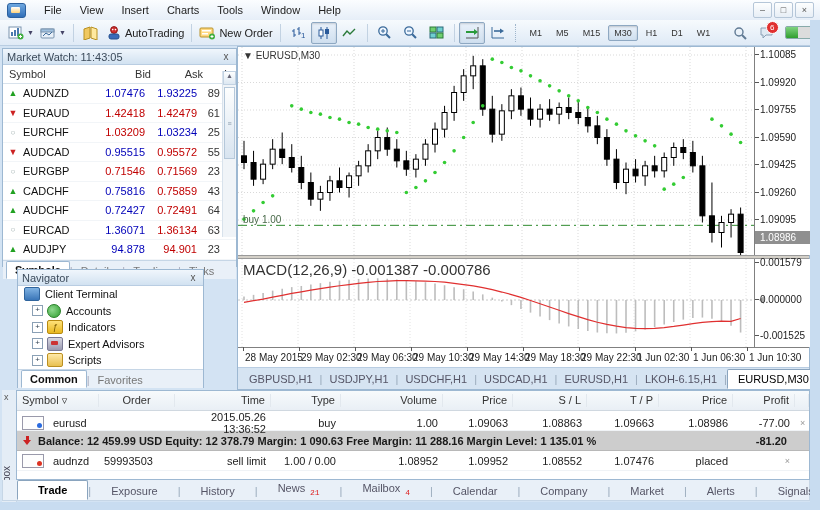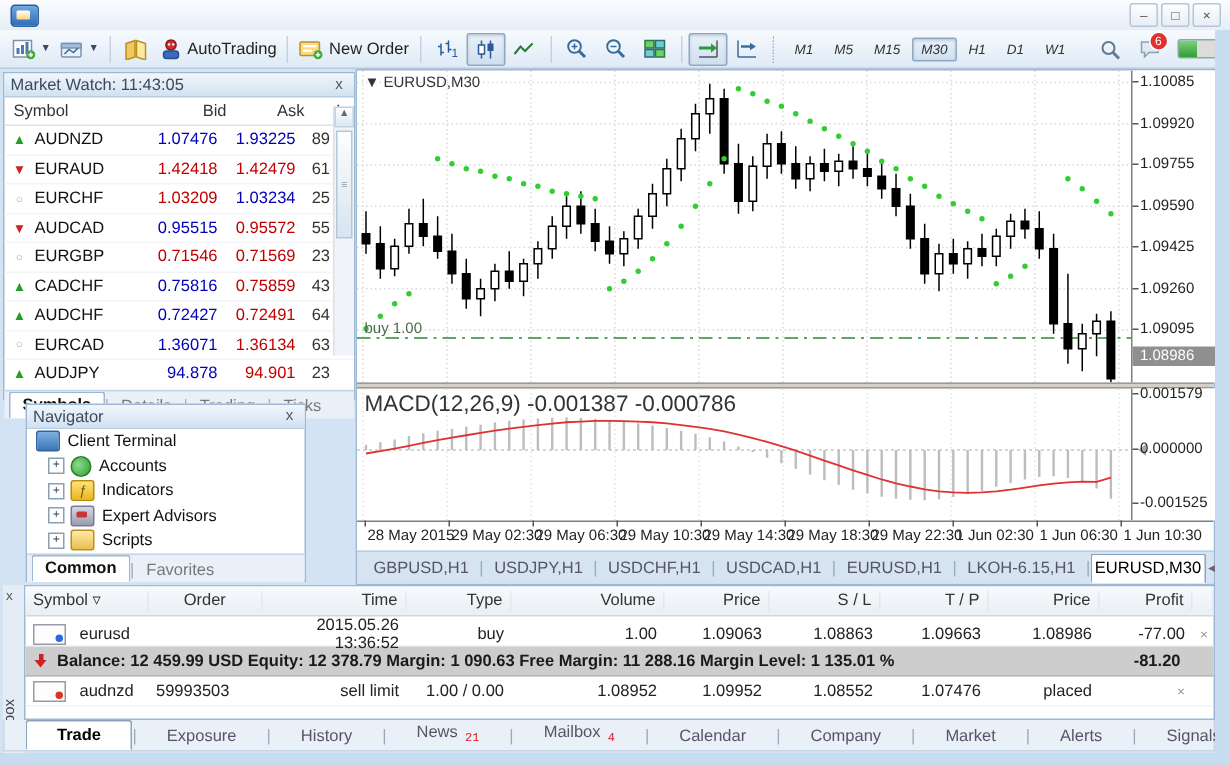--- a/index.html
+++ b/index.html
@@ -21,21 +21,21 @@
            justify-content:center;font-size:9px;color:#555;line-height:1;}
   
   #toolbar{left:0;top:20px;width:820px;height:26px;background:linear-gradient(#f6fafd,#dfeaf6);
            border-bottom:1px solid #b9cde2;display:flex;align-items:center;padding-left:5px;box-sizing:border-box;}
   .tb-sep{width:1px;height:18px;background:#c2d2e2;margin:0 4px;}
   .tb-dotsep{width:3px;height:18px;margin:0 4px;border-left:1px dotted #9fb6cc;}
   .tb-btn{height:20px;min-width:20px;display:flex;align-items:center;justify-content:center;
           border:1px solid transparent;border-radius:2px;padding:0 2px;gap:3px;}
   .tb-btn.active{border:1px solid #8ea8c2;background:linear-gradient(#e9f1fa,#cfdfef);box-shadow:inset 0 1px 2px rgba(0,0,0,.15);}
   .tb-label{font-size:11px;color:#222;}
-  .tf-btn{font-size:9px;color:#333;padding:2px 5px;border:1px solid transparent;border-radius:2px;margin:0 1px;font-style:italic;}
+  .tf-btn{font-size:9px;color:#333;padding:2px 5px;border:1px solid transparent;border-radius:2px;margin:0 1px;}
   .tf-btn.active{border:1px solid #8ea8c2;background:linear-gradient(#e9f1fa,#cfdfef);box-shadow:inset 0 1px 2px rgba(0,0,0,.18);}
   .caret{font-size:7px;color:#446;}
   .ico{display:inline-block;position:relative;}
   svg.icon{display:block;}
   #notif-badge{position:absolute;right:-5px;top:-5px;background:#e03030;color:#fff;font-size:8px;
             border-radius:50%;width:11px;height:11px;display:flex;align-items:center;justify-content:center;border:1px solid #fff;}
   #conn-widget{width:30px;height:11px;border:1px solid #8aa;border-radius:2px;background:#dcdcdc;overflow:hidden;margin-left:6px;}
   #conn-widget div{width:12px;height:100%;background:linear-gradient(#7ed37e,#2f9e2f);}
   
   .panel{background:#fff;border:1px solid #9db8d2;box-sizing:border-box;}
@@ -93,21 +93,21 @@
   #price-tag{position:absolute;left:0px;top:185px;width:54px;background:#8f8f8f;color:#fff;font-size:10px;padding:1px 0 1px 5px;}
   #macd-zero-marker{position:absolute;left:0;top:37px;width:0;height:0;border:4px solid transparent;border-right:5px solid #a8a8a8;margin-top:0;}
   #buy-label{left:5px;top:167px;color:#4a6a4a;font-size:10px;}
   #macd-label{left:5px;top:214px;color:#333;font-size:15px;}
   #time-axis{left:0;top:300px;width:571px;height:20px;border-top:1px solid #808080;background:#fff;}
   .time-label{position:absolute;top:4px;color:#222;font-size:10px;white-space:nowrap;}
   .time-label:before{content:"";position:absolute;left:-2px;top:-5px;width:1px;height:4px;background:#555;}
   #chart-tabs{left:0;top:320px;width:571px;height:22px;background:#d6e4f2;border-top:1px solid #b9cde2;
               display:flex;align-items:center;font-size:11px;color:#556;padding-left:4px;box-sizing:border-box;}
   .ctab{padding:2px 7px;white-space:nowrap;}
-  .ctab.active{background:#fff;border:1px solid #8aa4be;border-bottom-color:#fff;color:#000;border-radius:2px 2px 0 0;padding:3px 2px;text-align:right;}
+  .ctab.active{background:#fff;border:1px solid #8aa4be;border-bottom-color:#fff;color:#000;border-radius:2px 2px 0 0;padding:3px 10px;text-align:right;}
   .ctab-sep{color:#9ab;}
   .ctab-arrows{margin-left:auto;margin-right:8px;color:#667;font-size:8px;display:flex;gap:10px;}
   
   #terminal{left:2px;top:390px;width:808px;height:90px;background:#fff;border:1px solid #9db8d2;box-sizing:border-box;}
   #term-strip{left:2px;top:390px;width:14px;height:112px;background:#e4edf6;border-right:1px solid #c6d6e6;}
   #term-close{position:absolute;left:2px;top:2px;font-size:9px;color:#555;}
   #toolbox-label{position:absolute;left:-1px;bottom:2px;writing-mode:vertical-rl;transform:rotate(180deg);
                  font-size:10px;color:#445;}
   .t-grid{display:grid;grid-template-columns:82px 76px 96px 70px 102px 70px 74px 72px 74px 62px 14px;align-items:center;}
   #term-header{height:19px;background:linear-gradient(#f7fafc,#e9eff5);border-bottom:1px solid #d0d8e0;color:#333;}
@@ -136,20 +136,29 @@
   .btab-sep{color:#9ab;padding-bottom:3px;}
   
   #edge-right{left:810px;top:20px;width:10px;height:482px;background:#c8dcf0;}
   #edge-bottom{left:0px;top:502px;width:820px;height:8px;background:#c8dcf0;}
 </style>
 </head>
 <body>
 
 <div id="menubar" class="abs">
   <div id="app-logo"></div>
+  <div id="menu-items" style="display:flex;">
+      <div class="menu-item">File</div>
+      <div class="menu-item">View</div>
+      <div class="menu-item">Insert</div>
+      <div class="menu-item">Charts</div>
+      <div class="menu-item">Tools</div>
+      <div class="menu-item">Window</div>
+      <div class="menu-item">Help</div>
+    </div>
   <div id="win-controls">
       <div class="win-btn">–</div>
       <div class="win-btn">□</div>
       <div class="win-btn">×</div>
     </div>
 </div>
 
 <div id="toolbar" class="abs">
   <div class="tb-btn">
     <span class="ico">

